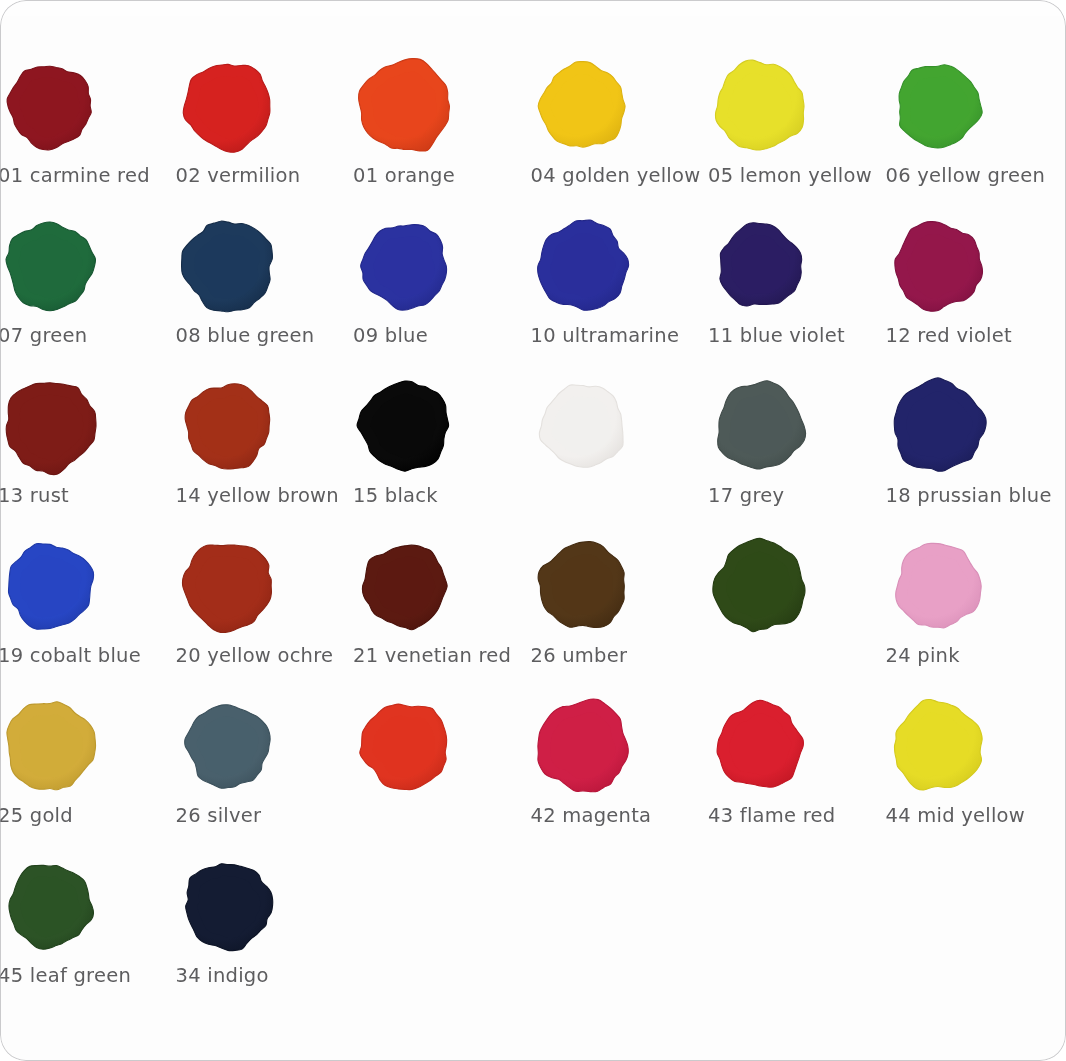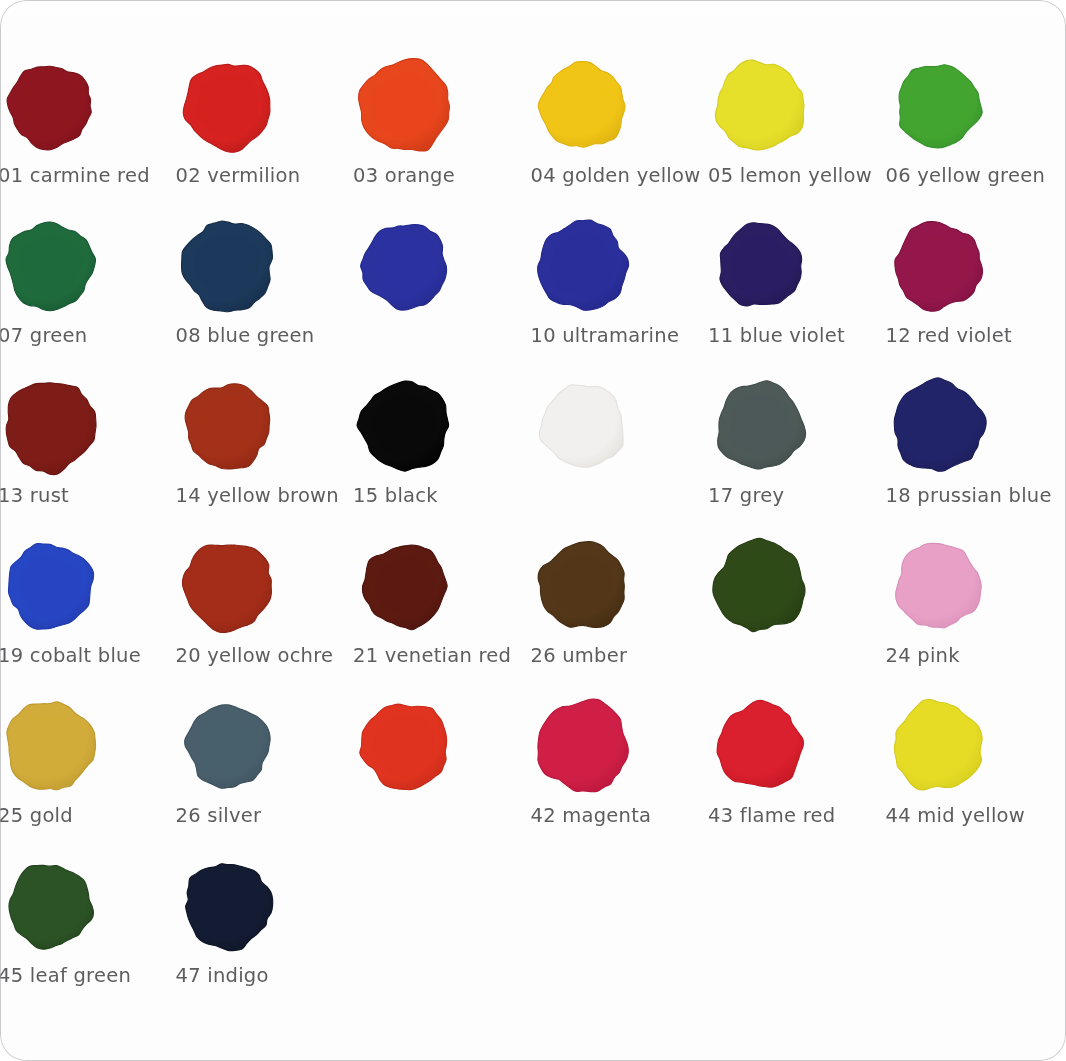--- a/index.html
+++ b/index.html
@@ -123,21 +123,21 @@
                 <radialGradient id="g2" cx="42%" cy="38%" r="72%">
                   <stop offset="0%" stop-color="#e8461c"></stop>
                   <stop offset="68%" stop-color="#e8461c"></stop>
                   <stop offset="100%" stop-color="#cc3a16"></stop>
                 </radialGradient>
               </defs>
               <path d="M96.42,52.00C96.58,54.28 95.94,56.59 95.72,58.93C95.51,61.26 95.80,63.80 95.11,66.01C94.43,68.22 92.90,70.23 91.63,72.19C90.37,74.16 88.91,75.95 87.53,77.82C86.16,79.68 84.71,81.36 83.38,83.38C82.04,85.39 80.99,87.74 79.52,89.88C78.05,92.02 76.68,95.04 74.53,96.22C72.38,97.40 69.22,97.10 66.61,96.96C64.00,96.83 61.31,95.68 58.88,95.42C56.44,95.17 54.26,95.61 52.00,95.44C49.74,95.26 47.57,94.58 45.29,94.35C43.02,94.12 40.46,94.74 38.34,94.05C36.21,93.36 34.57,91.27 32.54,90.20C30.50,89.12 28.23,88.63 26.14,87.59C24.06,86.55 21.93,85.39 20.03,83.97C18.14,82.55 16.29,80.89 14.75,79.06C13.21,77.23 11.80,75.16 10.79,73.00C9.78,70.83 9.05,68.43 8.67,66.08C8.30,63.72 8.84,61.23 8.56,58.88C8.28,56.53 7.48,54.37 6.99,52.00C6.50,49.63 5.72,47.12 5.63,44.66C5.55,42.19 5.63,39.49 6.47,37.21C7.31,34.92 9.18,32.90 10.67,30.94C12.17,28.98 13.64,27.02 15.44,25.44C17.23,23.85 19.65,22.93 21.45,21.45C23.26,19.98 24.49,18.00 26.27,16.58C28.04,15.16 30.01,13.81 32.10,12.94C34.18,12.07 36.63,12.10 38.80,11.37C40.97,10.63 42.92,9.47 45.12,8.55C47.32,7.63 49.60,6.50 52.00,5.85C54.40,5.19 56.98,4.70 59.50,4.62C62.03,4.54 64.80,4.55 67.15,5.37C69.50,6.19 71.70,7.91 73.62,9.56C75.55,11.20 77.07,13.41 78.71,15.24C80.35,17.07 81.91,18.77 83.47,20.53C85.03,22.29 86.52,24.01 88.07,25.80C89.61,27.58 91.66,29.18 92.76,31.23C93.86,33.29 94.35,35.80 94.68,38.13C95.00,40.47 94.43,42.92 94.72,45.23C95.01,47.54 96.25,49.72 96.42,52.00Z" fill="url(#g2)" stroke="#cc3a16" stroke-width="1.1" stroke-linejoin="round"></path>
               <path d="M83.98,52.00C84.10,53.64 83.64,55.31 83.48,56.99C83.32,58.67 83.53,60.49 83.04,62.09C82.55,63.68 81.44,65.12 80.53,66.54C79.62,67.96 78.57,69.25 77.58,70.59C76.59,71.93 75.55,73.14 74.59,74.59C73.63,76.04 72.88,77.73 71.81,79.27C70.75,80.81 69.77,82.99 68.22,83.84C66.67,84.69 64.40,84.47 62.52,84.37C60.64,84.28 58.71,83.45 56.95,83.26C55.20,83.08 53.63,83.40 52.00,83.27C50.37,83.14 48.81,82.66 47.17,82.49C45.53,82.32 43.69,82.77 42.16,82.27C40.63,81.78 39.45,80.28 37.99,79.50C36.52,78.73 34.88,78.37 33.38,77.63C31.88,76.88 30.35,76.04 28.98,75.02C27.62,73.99 26.29,72.80 25.18,71.48C24.07,70.17 23.06,68.68 22.33,67.12C21.60,65.56 21.07,63.83 20.81,62.14C20.54,60.44 20.93,58.64 20.72,56.95C20.52,55.26 19.94,53.71 19.59,52.00C19.24,50.29 18.68,48.49 18.62,46.71C18.56,44.94 18.62,43.00 19.22,41.35C19.83,39.70 21.17,38.25 22.24,36.84C23.32,35.43 24.38,34.01 25.68,32.87C26.97,31.74 28.71,31.07 30.01,30.01C31.31,28.94 32.20,27.52 33.47,26.50C34.75,25.48 36.17,24.50 37.67,23.87C39.17,23.25 40.93,23.27 42.49,22.74C44.06,22.22 45.46,21.38 47.04,20.71C48.63,20.05 50.27,19.24 52.00,18.77C53.73,18.30 55.59,17.94 57.40,17.88C59.22,17.83 61.21,17.83 62.91,18.43C64.60,19.02 66.18,20.26 67.57,21.44C68.96,22.63 70.05,24.22 71.23,25.53C72.41,26.85 73.54,28.07 74.66,29.34C75.78,30.61 76.85,31.85 77.97,33.13C79.08,34.42 80.55,35.57 81.35,37.05C82.14,38.53 82.49,40.34 82.73,42.02C82.96,43.70 82.55,45.46 82.76,47.13C82.97,48.79 83.86,50.36 83.98,52.00Z" fill="#e8461c" opacity="0.35"></path>
             </svg>
           </div>
-          <div class="swatch-label">03 orange</div>
+          <div class="swatch-label">01 orange</div>
         </div>
         <div class="cell">
           <div class="blob-wrap">
             <svg class="blob" viewBox="0 0 104 104">
               <defs>
                 <radialGradient id="g3" cx="42%" cy="38%" r="72%">
                   <stop offset="0%" stop-color="#f1c516"></stop>
                   <stop offset="68%" stop-color="#f1c516"></stop>
                   <stop offset="100%" stop-color="#ddb211"></stop>
                 </radialGradient>
@@ -219,20 +219,21 @@
                 <radialGradient id="g8" cx="42%" cy="38%" r="72%">
                   <stop offset="0%" stop-color="#2b32a0"></stop>
                   <stop offset="68%" stop-color="#2b32a0"></stop>
                   <stop offset="100%" stop-color="#22288a"></stop>
                 </radialGradient>
               </defs>
               <path d="M93.27,52.00C93.68,54.12 93.63,56.40 93.41,58.56C93.18,60.72 92.64,62.92 91.91,64.97C91.18,67.02 89.97,68.88 89.02,70.86C88.07,72.85 87.46,75.07 86.23,76.87C85.00,78.66 83.15,80.01 81.64,81.64C80.13,83.27 78.82,85.13 77.17,86.65C75.52,88.16 73.77,89.86 71.74,90.75C69.71,91.64 67.17,91.41 64.99,91.99C62.82,92.57 60.86,93.58 58.69,94.24C56.52,94.90 54.26,95.75 52.00,95.96C49.74,96.17 47.24,96.26 45.11,95.50C42.98,94.74 40.99,92.89 39.20,91.40C37.41,89.91 36.02,87.95 34.38,86.58C32.74,85.21 31.14,84.22 29.35,83.17C27.56,82.13 25.62,81.37 23.67,80.33C21.72,79.30 19.30,78.43 17.66,76.95C16.01,75.47 15.03,73.36 13.79,71.47C12.54,69.58 10.85,67.72 10.19,65.59C9.53,63.45 10.23,60.95 9.81,58.68C9.39,56.42 7.66,54.23 7.67,52.00C7.68,49.77 9.10,47.48 9.87,45.33C10.64,43.18 11.28,41.05 12.29,39.10C13.29,37.14 14.77,35.44 15.91,33.61C17.05,31.78 18.07,30.01 19.14,28.12C20.20,26.24 21.04,24.12 22.31,22.31C23.58,20.50 25.00,18.58 26.74,17.24C28.49,15.90 30.63,14.83 32.77,14.27C34.92,13.70 37.46,14.25 39.61,13.88C41.76,13.50 43.61,12.37 45.67,12.04C47.74,11.71 49.85,12.10 52.00,11.88C54.15,11.65 56.31,10.87 58.54,10.70C60.77,10.53 63.11,10.54 65.37,10.86C67.62,11.18 70.08,11.57 72.06,12.63C74.04,13.70 75.33,15.95 77.25,17.25C79.17,18.55 81.89,18.92 83.58,20.42C85.28,21.92 86.44,24.18 87.43,26.26C88.43,28.33 89.26,30.59 89.55,32.87C89.84,35.14 88.93,37.77 89.16,39.93C89.39,42.09 90.25,43.82 90.94,45.83C91.63,47.84 92.86,49.88 93.27,52.00Z" fill="url(#g8)" stroke="#22288a" stroke-width="1.1" stroke-linejoin="round"></path>
               <path d="M81.72,52.00C82.01,53.53 81.98,55.17 81.81,56.72C81.65,58.28 81.26,59.86 80.74,61.34C80.21,62.81 79.34,64.15 78.65,65.58C77.97,67.01 77.53,68.61 76.64,69.90C75.76,71.20 74.43,72.17 73.34,73.34C72.26,74.52 71.31,75.85 70.12,76.95C68.94,78.04 67.68,79.26 66.21,79.90C64.75,80.54 62.92,80.37 61.35,80.79C59.79,81.21 58.38,81.94 56.82,82.41C55.26,82.89 53.63,83.50 52.00,83.65C50.37,83.80 48.58,83.87 47.04,83.32C45.50,82.77 44.07,81.44 42.78,80.37C41.49,79.30 40.50,77.88 39.32,76.90C38.13,75.91 36.98,75.19 35.69,74.45C34.41,73.70 33.00,73.15 31.60,72.40C30.20,71.65 28.46,71.03 27.27,69.96C26.09,68.90 25.38,67.38 24.49,66.02C23.59,64.65 22.37,63.32 21.90,61.78C21.42,60.25 21.92,58.44 21.62,56.81C21.32,55.18 20.08,53.60 20.08,52.00C20.09,50.40 21.12,48.74 21.67,47.20C22.22,45.65 22.68,44.12 23.41,42.71C24.13,41.30 25.19,40.08 26.01,38.76C26.84,37.44 27.57,36.16 28.34,34.81C29.11,33.45 29.71,31.93 30.62,30.62C31.54,29.32 32.56,27.94 33.82,26.97C35.07,26.01 36.61,25.23 38.16,24.83C39.70,24.43 41.53,24.82 43.08,24.55C44.63,24.28 45.96,23.47 47.44,23.23C48.93,22.99 50.46,23.27 52.00,23.11C53.54,22.95 55.11,22.39 56.71,22.26C58.31,22.14 60.00,22.15 61.62,22.38C63.25,22.61 65.02,22.89 66.44,23.65C67.87,24.42 68.80,26.05 70.18,26.98C71.56,27.91 73.52,28.18 74.74,29.26C75.96,30.34 76.79,31.97 77.51,33.47C78.23,34.96 78.83,36.58 79.04,38.22C79.24,39.86 78.59,41.75 78.75,43.31C78.92,44.86 79.54,46.11 80.04,47.56C80.53,49.01 81.42,50.47 81.72,52.00Z" fill="#2b32a0" opacity="0.35"></path>
             </svg>
           </div>
+          <div class="swatch-label">09 blue</div>
         </div>
         <div class="cell">
           <div class="blob-wrap">
             <svg class="blob" viewBox="0 0 104 104">
               <defs>
                 <radialGradient id="g9" cx="42%" cy="38%" r="72%">
                   <stop offset="0%" stop-color="#2a2f9c"></stop>
                   <stop offset="68%" stop-color="#2a2f9c"></stop>
                   <stop offset="100%" stop-color="#222688"></stop>
                 </radialGradient>
@@ -583,21 +584,21 @@
                 <radialGradient id="g31" cx="42%" cy="38%" r="72%">
                   <stop offset="0%" stop-color="#141c33"></stop>
                   <stop offset="68%" stop-color="#141c33"></stop>
                   <stop offset="100%" stop-color="#0d1426"></stop>
                 </radialGradient>
               </defs>
               <path d="M96.54,52.00C96.30,54.31 96.00,56.71 95.10,58.83C94.20,60.95 92.01,62.64 91.15,64.72C90.28,66.80 90.93,69.44 89.91,71.31C88.88,73.19 86.54,74.42 85.00,75.98C83.46,77.53 82.22,79.24 80.64,80.64C79.07,82.05 77.16,82.98 75.54,84.41C73.93,85.83 72.54,87.41 70.95,89.19C69.36,90.98 68.00,93.93 66.01,95.12C64.02,96.32 61.36,96.15 59.03,96.36C56.69,96.57 54.28,96.78 52.00,96.39C49.72,95.99 47.49,94.81 45.35,94.01C43.20,93.21 41.28,92.21 39.14,91.59C36.99,90.97 34.64,90.98 32.49,90.29C30.34,89.61 28.13,88.70 26.23,87.47C24.32,86.25 22.41,84.76 21.04,82.96C19.67,81.16 19.01,78.71 18.02,76.69C17.02,74.67 15.99,72.79 15.07,70.82C14.15,68.84 13.21,66.88 12.50,64.83C11.79,62.78 11.29,60.66 10.82,58.52C10.35,56.38 9.46,54.14 9.69,52.00C9.92,49.86 11.97,47.91 12.20,45.70C12.44,43.48 11.02,41.00 11.11,38.71C11.20,36.43 12.31,34.42 12.76,32.01C13.21,29.60 12.61,26.26 13.80,24.24C14.99,22.22 17.88,21.25 19.89,19.89C21.91,18.53 23.78,17.08 25.89,16.07C28.00,15.06 30.32,14.37 32.55,13.82C34.77,13.27 37.13,13.45 39.26,12.79C41.39,12.13 43.20,10.24 45.33,9.87C47.45,9.50 49.80,10.39 52.00,10.55C54.20,10.71 56.37,10.54 58.52,10.85C60.66,11.16 62.74,11.84 64.87,12.39C67.00,12.95 69.12,13.49 71.28,14.17C73.44,14.85 75.87,15.32 77.82,16.46C79.77,17.60 81.72,19.13 83.00,21.00C84.28,22.87 84.23,25.78 85.49,27.67C86.75,29.56 89.00,30.62 90.56,32.36C92.11,34.09 93.83,35.99 94.82,38.09C95.82,40.18 96.26,42.63 96.54,44.94C96.83,47.26 96.78,49.69 96.54,52.00Z" fill="url(#g31)" stroke="#0d1426" stroke-width="1.1" stroke-linejoin="round"></path>
               <path d="M84.07,52.00C83.90,53.67 83.68,55.39 83.03,56.92C82.39,58.44 80.81,59.66 80.19,61.16C79.56,62.66 80.03,64.56 79.29,65.91C78.55,67.26 76.87,68.14 75.76,69.26C74.65,70.38 73.76,71.61 72.62,72.62C71.49,73.64 70.11,74.31 68.95,75.33C67.79,76.36 66.79,77.49 65.64,78.78C64.50,80.07 63.52,82.19 62.09,83.05C60.66,83.91 58.74,83.79 57.06,83.94C55.38,84.09 53.64,84.24 52.00,83.96C50.36,83.68 48.75,82.82 47.21,82.25C45.67,81.67 44.28,80.95 42.74,80.50C41.20,80.06 39.50,80.06 37.95,79.57C36.40,79.08 34.82,78.42 33.44,77.54C32.07,76.66 30.69,75.58 29.71,74.29C28.72,73.00 28.25,71.23 27.53,69.78C26.82,68.32 26.07,66.97 25.41,65.55C24.75,64.13 24.07,62.72 23.56,61.24C23.05,59.76 22.69,58.24 22.35,56.70C22.02,55.16 21.37,53.54 21.54,52.00C21.70,50.46 23.18,49.06 23.35,47.46C23.51,45.87 22.49,44.08 22.56,42.43C22.63,40.79 23.43,39.34 23.75,37.60C24.07,35.87 23.64,33.47 24.49,32.02C25.35,30.56 27.43,29.86 28.88,28.88C30.33,27.90 31.68,26.86 33.20,26.13C34.72,25.40 36.39,24.90 37.99,24.51C39.60,24.12 41.29,24.24 42.83,23.77C44.36,23.29 45.67,21.94 47.20,21.67C48.72,21.40 50.42,22.04 52.00,22.16C53.58,22.27 55.15,22.15 56.69,22.37C58.24,22.59 59.73,23.08 61.27,23.48C62.80,23.88 64.33,24.27 65.88,24.76C67.43,25.25 69.18,25.59 70.59,26.41C72.00,27.23 73.40,28.34 74.32,29.68C75.24,31.03 75.21,33.12 76.11,34.48C77.02,35.84 78.64,36.61 79.76,37.86C80.88,39.11 82.11,40.47 82.83,41.98C83.55,43.49 83.87,45.25 84.07,46.92C84.28,48.59 84.24,50.33 84.07,52.00Z" fill="#141c33" opacity="0.35"></path>
             </svg>
           </div>
-          <div class="swatch-label">47 indigo</div>
+          <div class="swatch-label">34 indigo</div>
         </div>
         <div class="cell empty"></div>
         <div class="cell empty"></div>
         <div class="cell empty"></div>
         <div class="cell empty"></div>
       </div>
   </div>
   <div id="page-frame"></div>
 </div>
 

